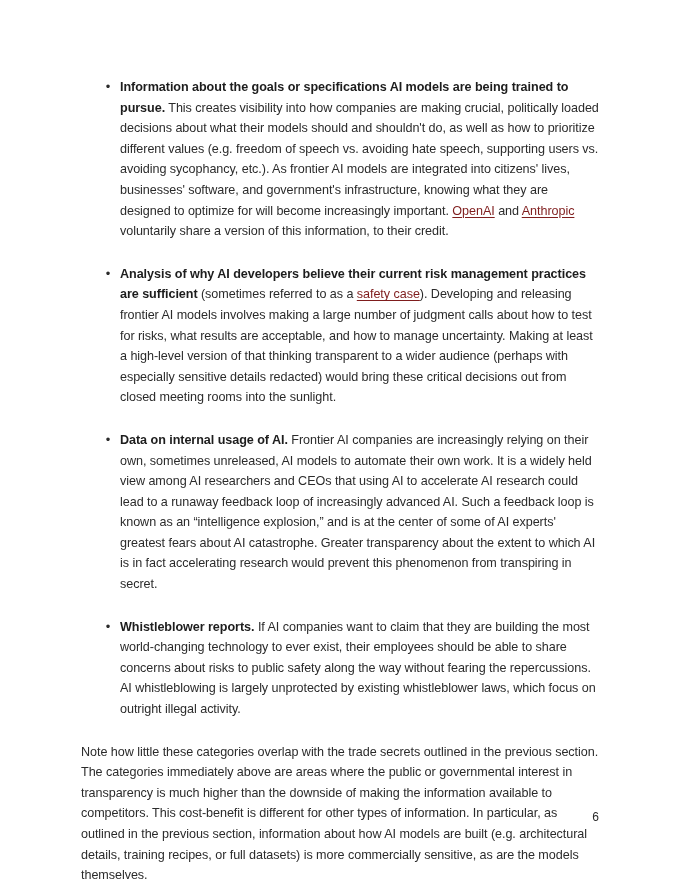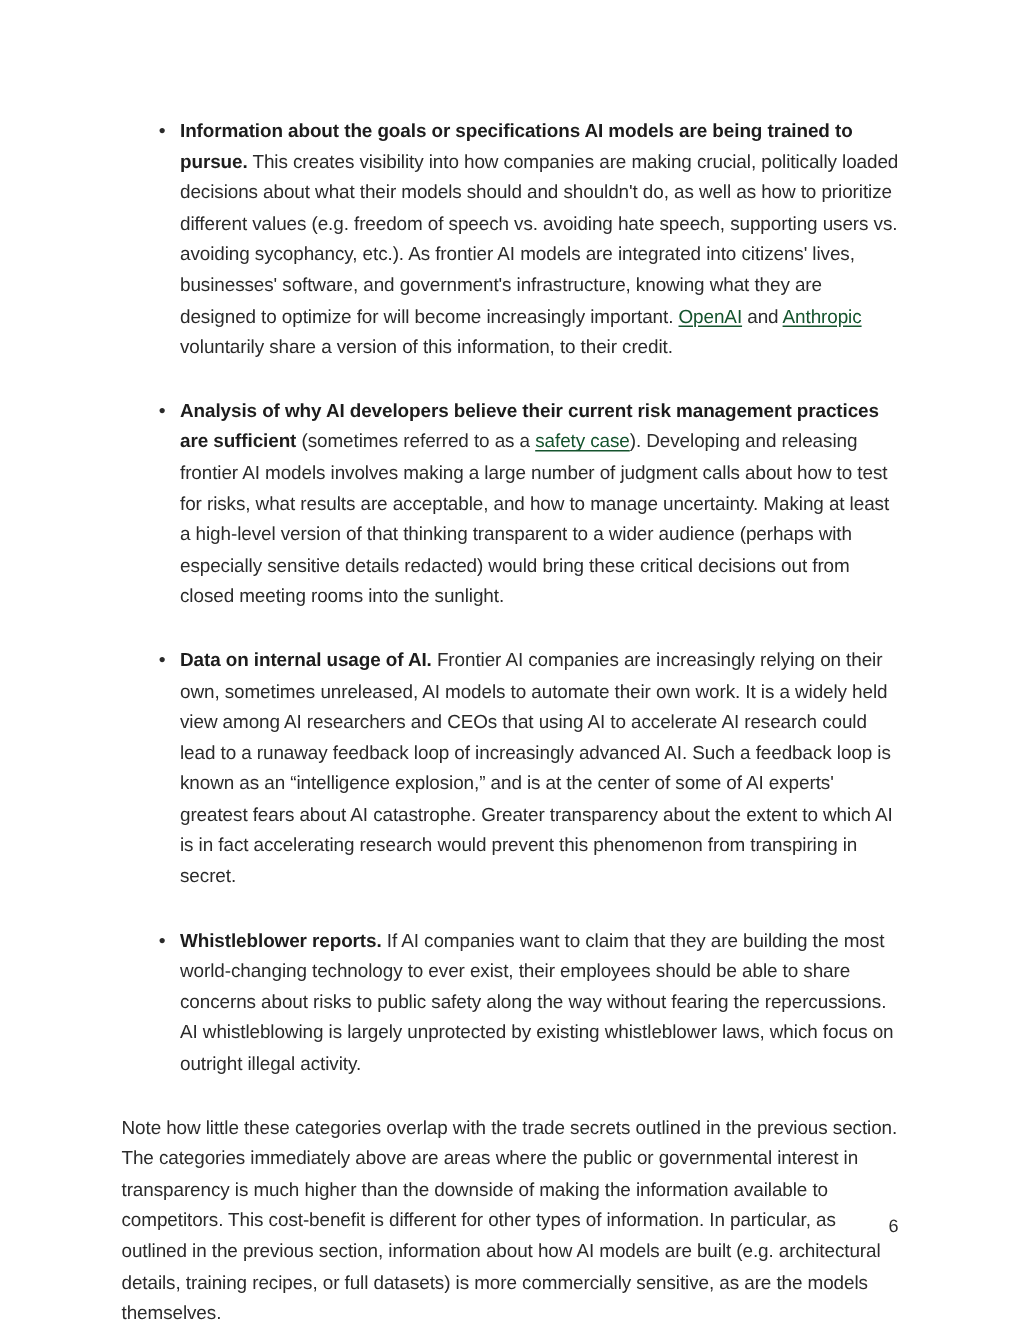--- a/index.html
+++ b/index.html
@@ -53,21 +53,21 @@
     font-size: 13px;
     color: #2b2b2b;
     text-align: center;
   }
   .lead {
     font-weight: bold;
     color: #1d1d1d;
   }
   a.doc-link,
   .doc-link {
-    color: #14532d;
+    color: #7f1d1d;
     text-decoration: underline;
     text-underline-offset: 1.5px;
   }
   p.body-para {
     margin: 0;
     font-size: 12.6px;
     line-height: 20.6px;
     letter-spacing: -0.06px;
     color: #2b2b2b;
   }

